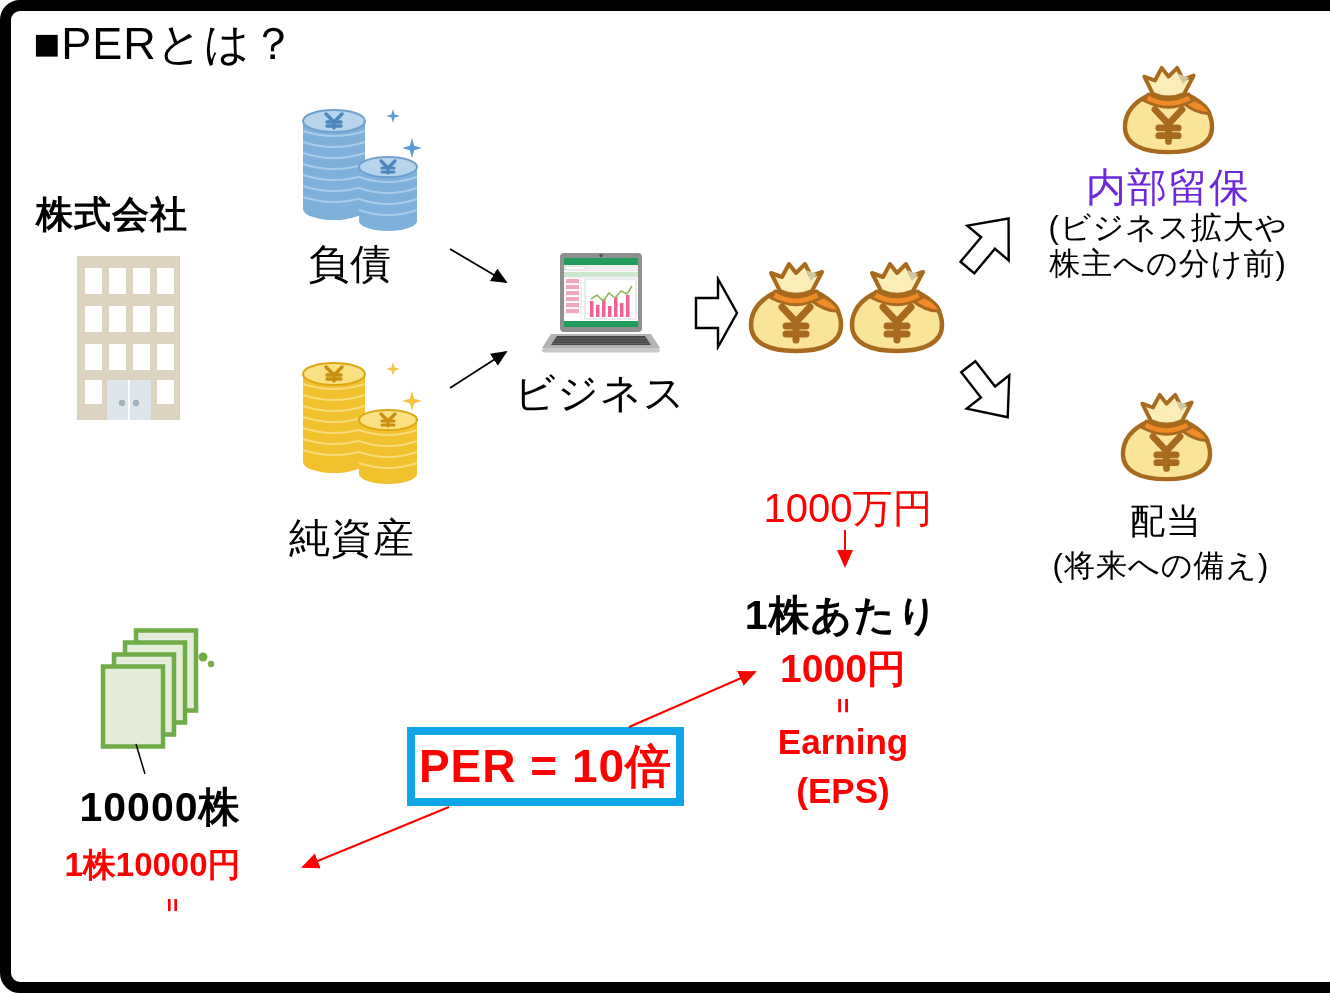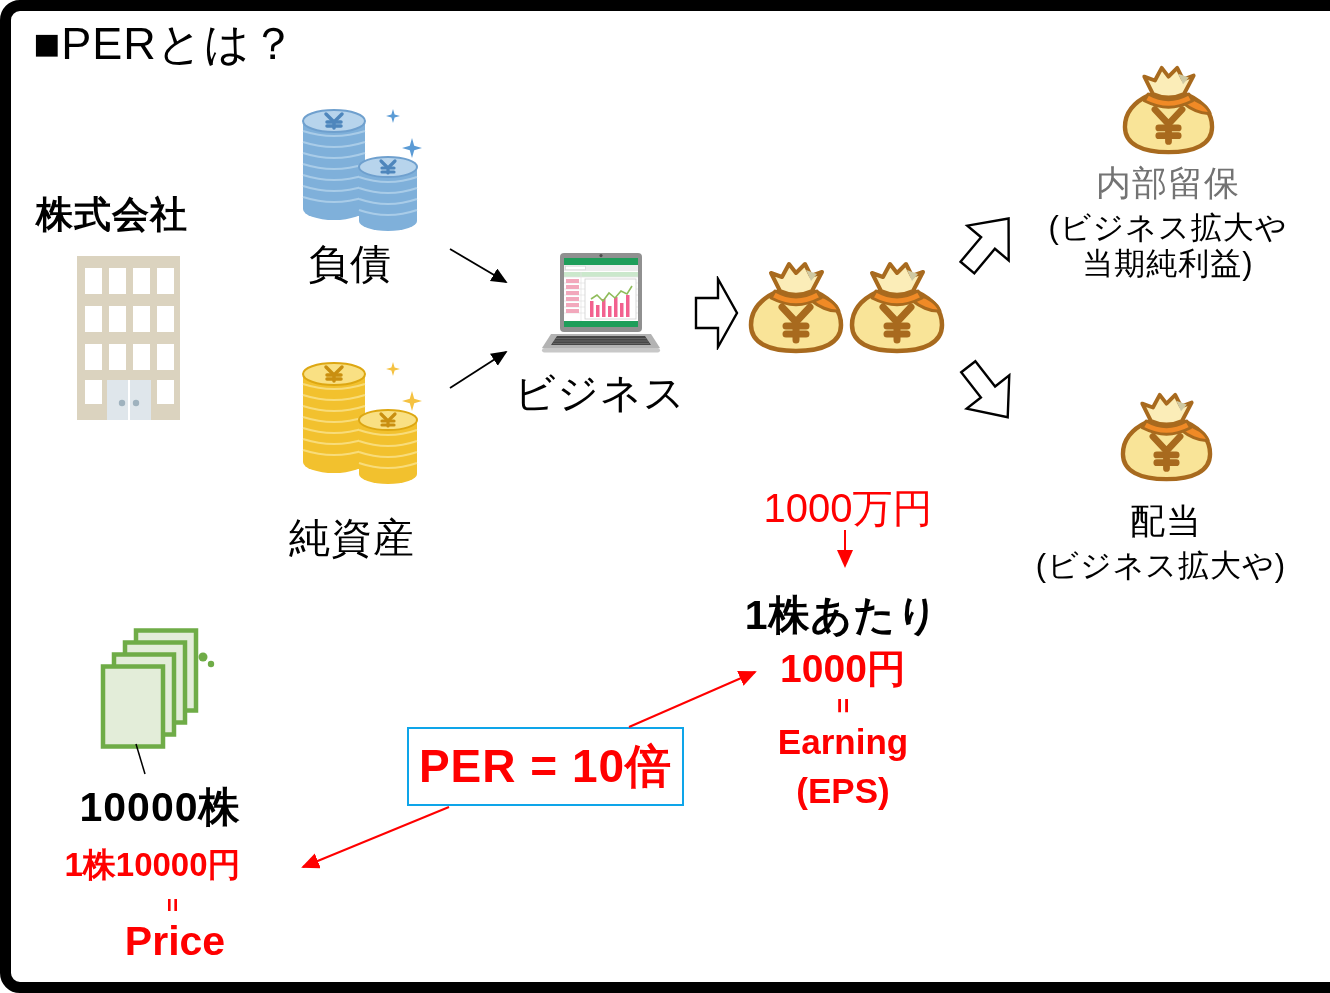--- a/index.html
+++ b/index.html
@@ -12,21 +12,21 @@
     border:11px solid #000; border-radius:20px; pointer-events:none;
   }
   .abs { position:absolute; }
   .ctr { text-align:center; }
   .red { color:#FF0000; }
   .b { font-weight:bold;text-align:center; }
   .jp { letter-spacing:1px; }
   .rot-eq { display:inline-block; transform:rotate(90deg); font-weight:bold; color:#FF0000; }
   .per-box {
     position:absolute; left:407px; top:727px; width:277px; height:79px;
-    border:2px solid #0ea5e9; box-sizing:border-box;
+    border:8px solid #0ea5e9; box-sizing:border-box;
     display:flex; align-items:center; justify-content:center;
     font-size:46px; font-weight:bold; color:#FF0000;
   }
   .overlay { position:absolute; left:0; top:0; pointer-events:none; }
   svg { display:block; }
 </style>
 </head>
 <body>
 
 <div class="canvas">
@@ -228,53 +228,52 @@
     <path d="M30 32 C13 40 5 52 5 65 C5 83 23 91 50 91 C77 91 95 83 95 65 C95 52 87 40 70 32 Z" fill="#F9E498" stroke="#A86A1E" stroke-width="4.5" stroke-linejoin="round"></path>
     <path d="M34 31 L25 13 L36 17 L43 4 L50 13 L59 4 L65 16 L76 12 L66 31 C55 36 45 36 34 31 Z" fill="#FBEDB8" stroke="#A86A1E" stroke-width="4" stroke-linejoin="round"></path>
     <path d="M60 10 L71 14 L65 21 Z" fill="#CFC9A2"></path>
     <path d="M70 35 C81 37 90 43 93 51 C83 52 72 46 66 41 Z" fill="#F08A26" stroke="#A86A1E" stroke-width="3" stroke-linejoin="round"></path>
     <path d="M29 31 C44 39 56 39 71 31 L75 38 C57 47 43 47 25 38 Z" fill="#F08A26" stroke="#A86A1E" stroke-width="3" stroke-linejoin="round"></path>
     <g stroke="#A86A1E" stroke-width="7" stroke-linecap="round" fill="none">
       <path d="M36 47 L50 62 M64 47 L50 62 M50 62 L50 80"></path>
       <path d="M40 66 L60 66 M40 74 L60 74"></path>
     </g>
   </svg>
-  <div class="abs ctr jp" style="left:1043px; top:160px; width:250px; font-size:35px; color:#737373;">内部留保</div>
+  <div class="abs ctr jp" style="left:1043px; top:160px; width:250px; font-size:40px; color:#6d28d9;">内部留保</div>
   <div class="abs ctr jp" style="left:1018px; top:207px; width:300px; font-size:31px; color:#000;">(ビジネス拡大や</div>
-  <div class="abs ctr jp" style="left:1018px; top:243px; width:300px; font-size:31px; color:#000;">当期純利益)</div>
+  <div class="abs ctr jp" style="left:1018px; top:243px; width:300px; font-size:31px; color:#000;">株主への分け前)</div>
 
   <svg class="abs" style="left:1118px; top:391px;" width="97" height="91" viewBox="0 0 100 94">
     <path d="M30 32 C13 40 5 52 5 65 C5 83 23 91 50 91 C77 91 95 83 95 65 C95 52 87 40 70 32 Z" fill="#F9E498" stroke="#A86A1E" stroke-width="4.5" stroke-linejoin="round"></path>
     <path d="M34 31 L25 13 L36 17 L43 4 L50 13 L59 4 L65 16 L76 12 L66 31 C55 36 45 36 34 31 Z" fill="#FBEDB8" stroke="#A86A1E" stroke-width="4" stroke-linejoin="round"></path>
     <path d="M60 10 L71 14 L65 21 Z" fill="#CFC9A2"></path>
     <path d="M70 35 C81 37 90 43 93 51 C83 52 72 46 66 41 Z" fill="#F08A26" stroke="#A86A1E" stroke-width="3" stroke-linejoin="round"></path>
     <path d="M29 31 C44 39 56 39 71 31 L75 38 C57 47 43 47 25 38 Z" fill="#F08A26" stroke="#A86A1E" stroke-width="3" stroke-linejoin="round"></path>
     <g stroke="#A86A1E" stroke-width="7" stroke-linecap="round" fill="none">
       <path d="M36 47 L50 62 M64 47 L50 62 M50 62 L50 80"></path>
       <path d="M40 66 L60 66 M40 74 L60 74"></path>
     </g>
   </svg>
   <div class="abs ctr jp" style="left:1041px; top:498px; width:250px; font-size:35px; color:#000;">配当</div>
-  <div class="abs ctr jp" style="left:1000px; top:545px; width:322px; font-size:31px; color:#000;">(ビジネス拡大や)</div>
+  <div class="abs ctr jp" style="left:1000px; top:545px; width:322px; font-size:31px; color:#000;">(将来への備え)</div>
 
   <svg class="abs" style="left:100px; top:628px;" width="118" height="124" viewBox="0 0 118 124">
     <g fill="#E3EDD9" stroke="#6FAC47" stroke-width="4.5" stroke-linejoin="miter">
       <rect x="36" y="2.5" width="60" height="80"></rect>
       <rect x="25" y="14.5" width="60" height="80"></rect>
       <rect x="14" y="26.5" width="60" height="80"></rect>
       <rect x="3" y="38.5" width="60" height="80"></rect>
     </g>
     <circle cx="103" cy="29" r="4.5" fill="#6FAC47"></circle>
     <circle cx="111" cy="36" r="3.2" fill="#6FAC47"></circle>
   </svg>
   <div class="abs ctr b jp" style="left:35px; top:780px; width:250px; font-size:41px; color:#000;">10000株</div>
 
   <div class="abs ctr b red" style="left:20px; top:843px; width:265px; font-size:33px;">1株10000円</div>
   <div class="abs ctr" style="left:72px; top:891px; width:200px; font-size:24px;"><span class="rot-eq">=</span></div>
-  <div class="abs ctr b red" style="left:75px; top:918px; width:200px; font-size:41px;">Price</div>
 
   <div class="per-box jp">
     <span>PER = 10倍</span>
   </div>
 
   <svg class="overlay" width="1330" height="993" viewBox="0 0 1330 993">
     <defs>
       <marker id="headBlack" markerWidth="12" markerHeight="10" refX="8" refY="4" orient="auto">
         <path d="M0 0 L9 4 L0 8 Z" fill="#000000"></path>
       </marker>

